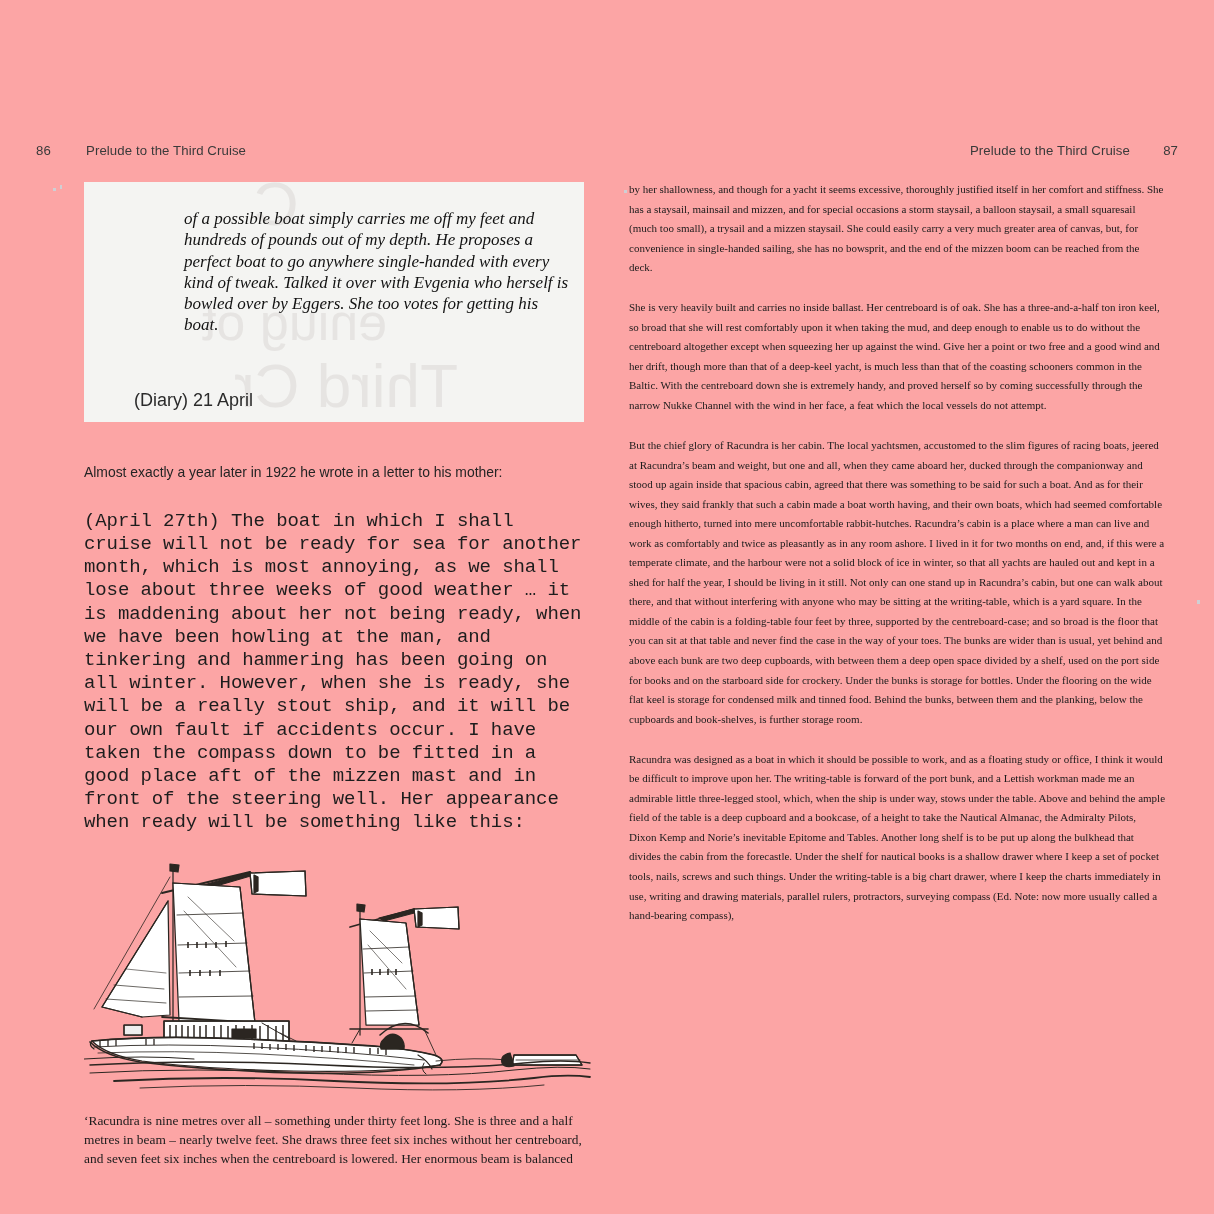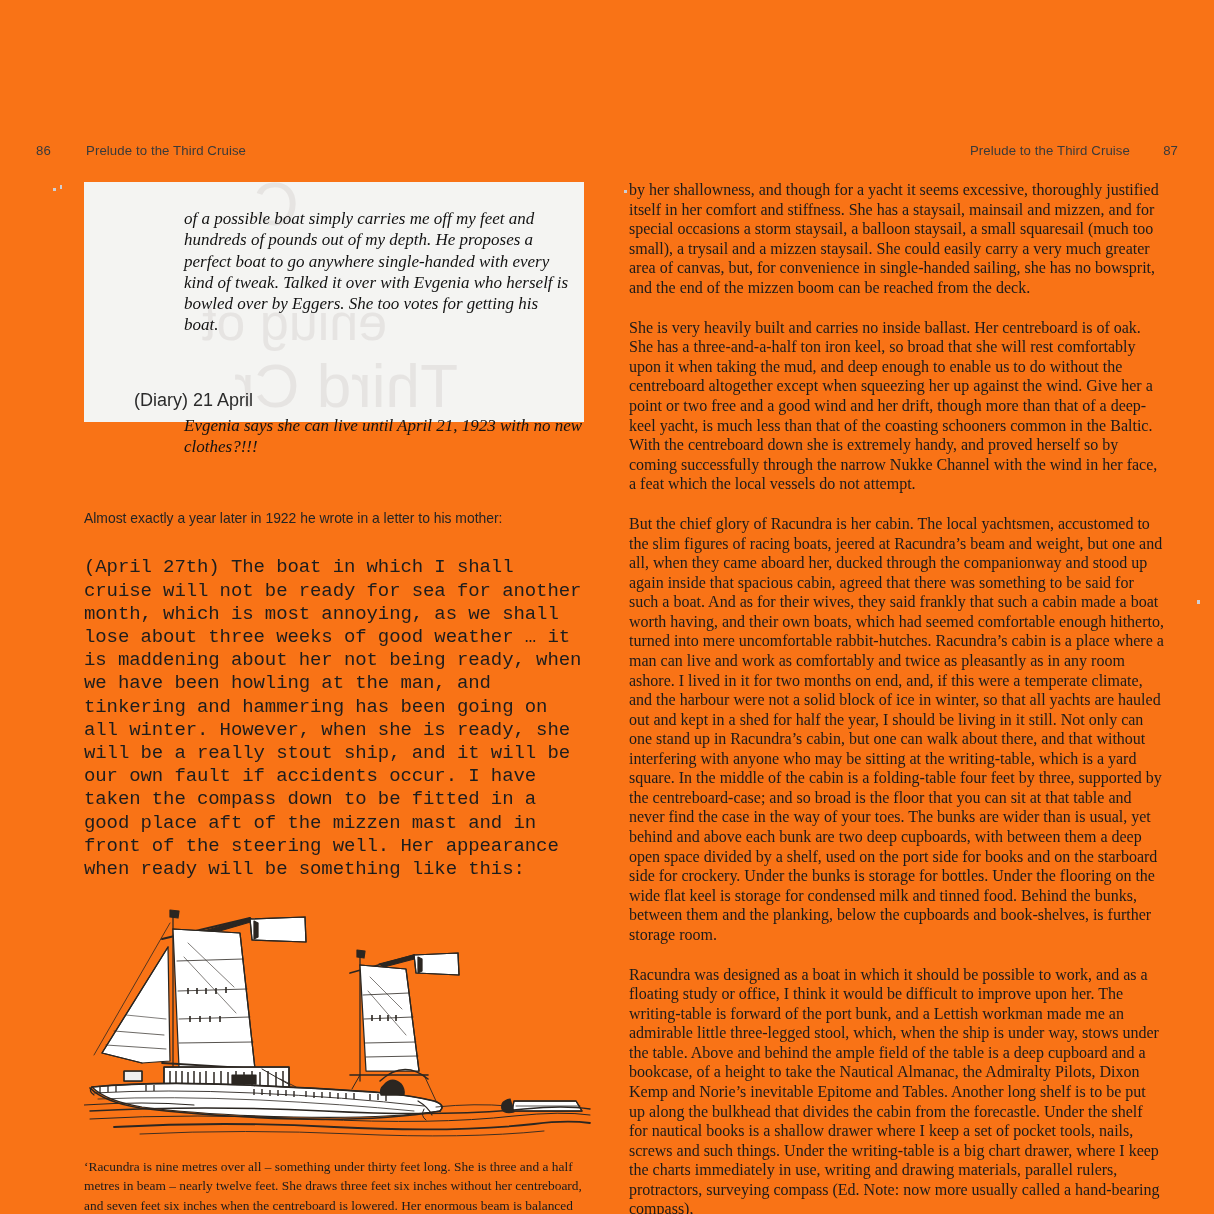--- a/index.html
+++ b/index.html
@@ -13,21 +13,21 @@
     height: 1214px;
     overflow: hidden;
     font-family: "Liberation Serif", serif;
     color: #1a1a1a;
   }
 
   #spread {
     position: relative;
     width: 1214px;
     height: 1214px;
-    background: #f97316;
+    background: #fca5a5;
   }
 
   
   .runhead {
     position: absolute;
     font-family: "Liberation Sans", sans-serif;
     font-size: 13.2px;
     color: #3a3a3a;
     letter-spacing: 0.1px;
     white-space: nowrap;
@@ -140,21 +140,21 @@
     line-height: 19.2px;
     color: #1b1b1b;
     margin: 0;
     text-align: left;
   }
   #appendix-quote { margin-top: 14px; width: 500px; }
 
   
   .body-para {
     font-family: "Liberation Serif", serif;
-    font-size: 16px;
+    font-size: 11px;
     line-height: 19.55px;
     color: #1b1b1b;
     margin: 0 0 20.5px 0;
   }
   .body-para:last-child { margin-bottom: 18px; }
 
   
   .speck {
     position: absolute;
     background: #cfcfd4;
@@ -185,21 +185,20 @@
     <div class="ghost g2">eniug ot</div>
     <div class="ghost g3">Third Cr</div>
   </div>
 
   <div class="page" id="page-left">
 
     <p class="quote-italic blk" id="quote-top">of a possible boat simply carries me off my feet and hundreds of pounds out of my depth. He proposes a perfect boat to go anywhere single-handed with every kind of tweak. Talked it over with Evgenia who herself is bowled over by Eggers. She too votes for getting his boat.</p>
 
     <div id="diary-group">
       <p class="diary-label">(Diary) 21 April</p>
-      <p class="quote-italic" id="diary-quote">Evgenia says she can live until April 21, 1923 with no new clothes?!!!</p>
     </div>
 
     <p class="sans-para blk" id="intro-letter">Almost exactly a year later in 1922 he wrote in a letter to his mother:</p>
 
     <p class="typewriter blk" id="letter-body">(April 27th) The boat in which I shall cruise will not be ready for sea for another month, which is most annoying, as we shall lose about three weeks of good weather … it is maddening about her not being ready, when we have been howling at the man, and tinkering and hammering has been going on all winter. However, when she is ready, she will be a really stout ship, and it will be our own fault if accidents occur. I have taken the compass down to be fitted in a good place aft of the mizzen mast and in front of the steering well. Her appearance when ready will be something like this:</p>
 
     <div id="illustration" role="img">
       <svg width="508" height="248" viewBox="0 0 508 248">
         <g fill="none" stroke="#2b2621" stroke-width="1.25" stroke-linecap="round" stroke-linejoin="round">
 

